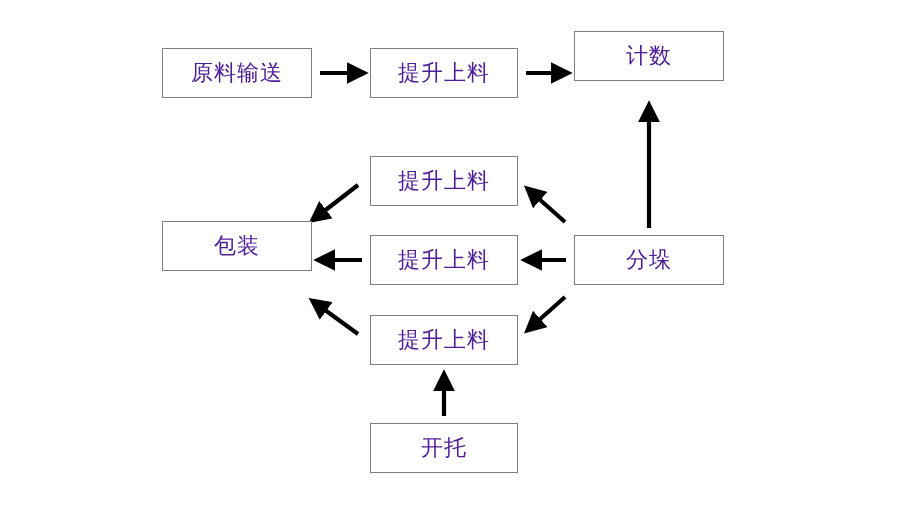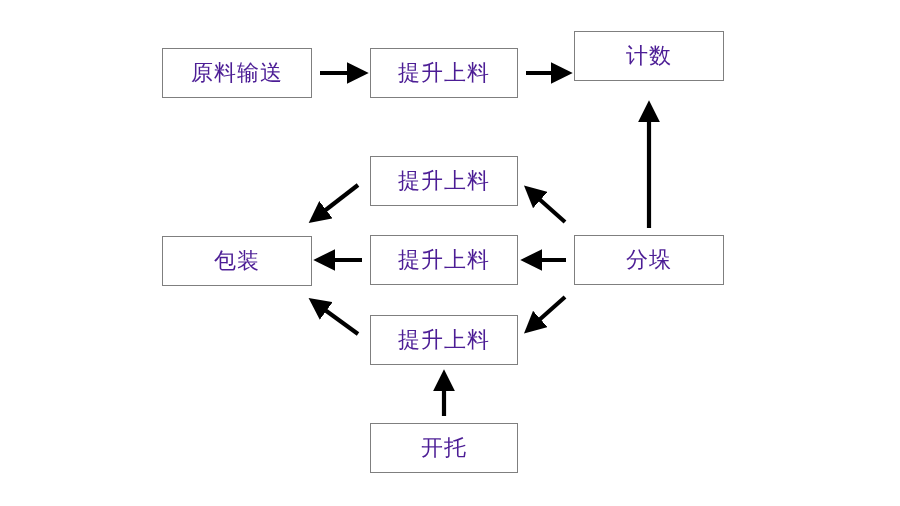--- a/index.html
+++ b/index.html
@@ -69,21 +69,21 @@
       </div>
       <div class="node" style="left: 370px; top: 48px; width: 148px; height: 50px; border-color: rgb(127, 127, 127);">
         <span>提升上料</span>
       </div>
       <div class="node" style="left: 574px; top: 31px; width: 150px; height: 50px; border-color: rgb(127, 127, 127);">
         <span>计数</span>
       </div>
       <div class="node" style="left: 370px; top: 156px; width: 148px; height: 50px; border-color: rgb(127, 127, 127);">
         <span>提升上料</span>
       </div>
-      <div class="node" style="left: 162px; top: 236px; width: 150px; height: 50px; border-color: rgb(127, 127, 127);">
+      <div class="node" style="left: 162px; top: 221px; width: 150px; height: 50px; border-color: rgb(127, 127, 127);">
         <span>包装</span>
       </div>
       <div class="node" style="left: 370px; top: 235px; width: 148px; height: 50px; border-color: rgb(127, 127, 127);">
         <span>提升上料</span>
       </div>
       <div class="node" style="left: 574px; top: 235px; width: 150px; height: 50px; border-color: rgb(127, 127, 127); justify-content: center;">
         <span>分垛</span>
       </div>
       <div class="node" style="left: 370px; top: 315px; width: 148px; height: 50px; border-color: rgb(127, 127, 127);">
         <span>提升上料</span>

